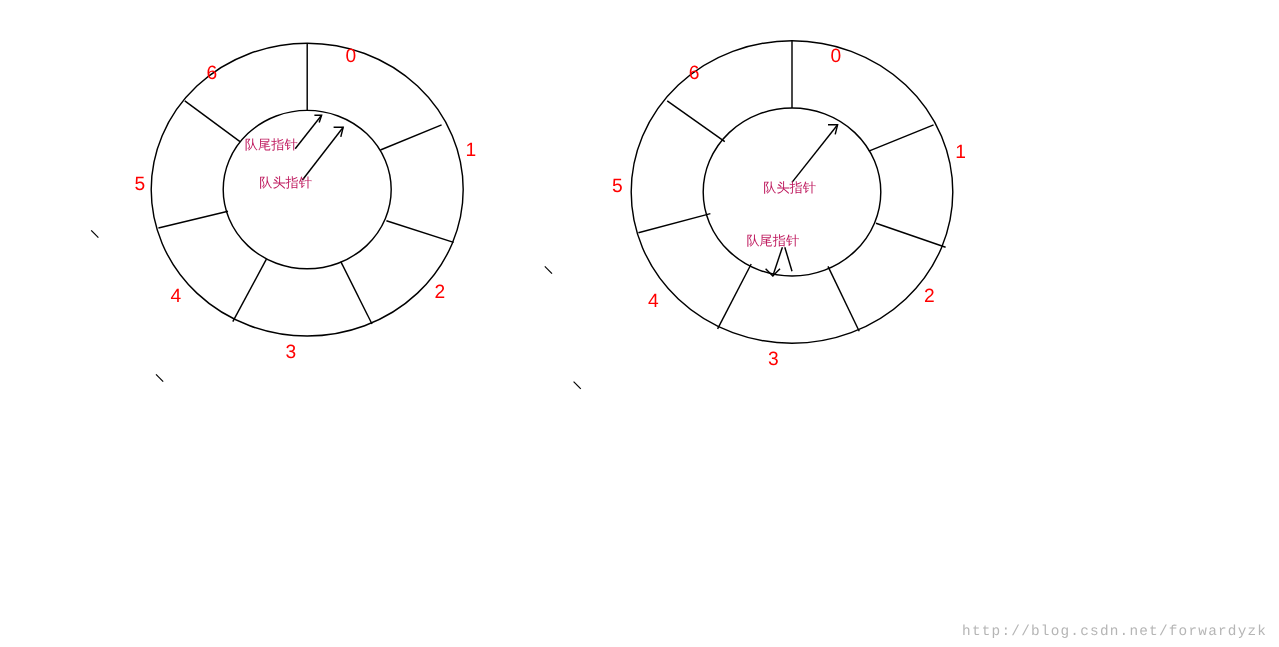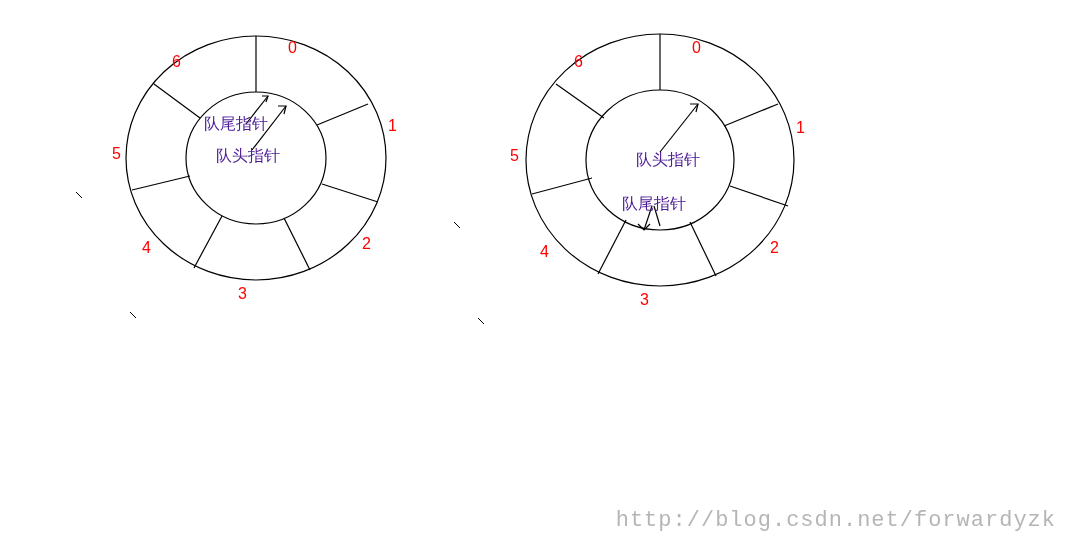--- a/index.html
+++ b/index.html
@@ -21,31 +21,31 @@
     position: absolute;
   }
   .num-label {
     position: absolute;
     font-size: 16px;
     color: #ff0000;
     line-height: 1;
   }
   .ptr-label {
     position: absolute;
-    font-size: 16px;
-    color: #4c1d95;
+    font-size: 11px;
+    color: #be185d;
     line-height: 1;
     white-space: nowrap;
     text-align: right;
   }
   .watermark {
     position: absolute;
     right: 10px;
     bottom: 6px;
-    font-size: 22px;
+    font-size: 12px;
     letter-spacing: 1px;
     color: rgba(120,120,120,0.55);
     font-family: "Courier New", monospace;
   }
 </style>
 </head>
 <body>
 
 <div class="stage">
 

